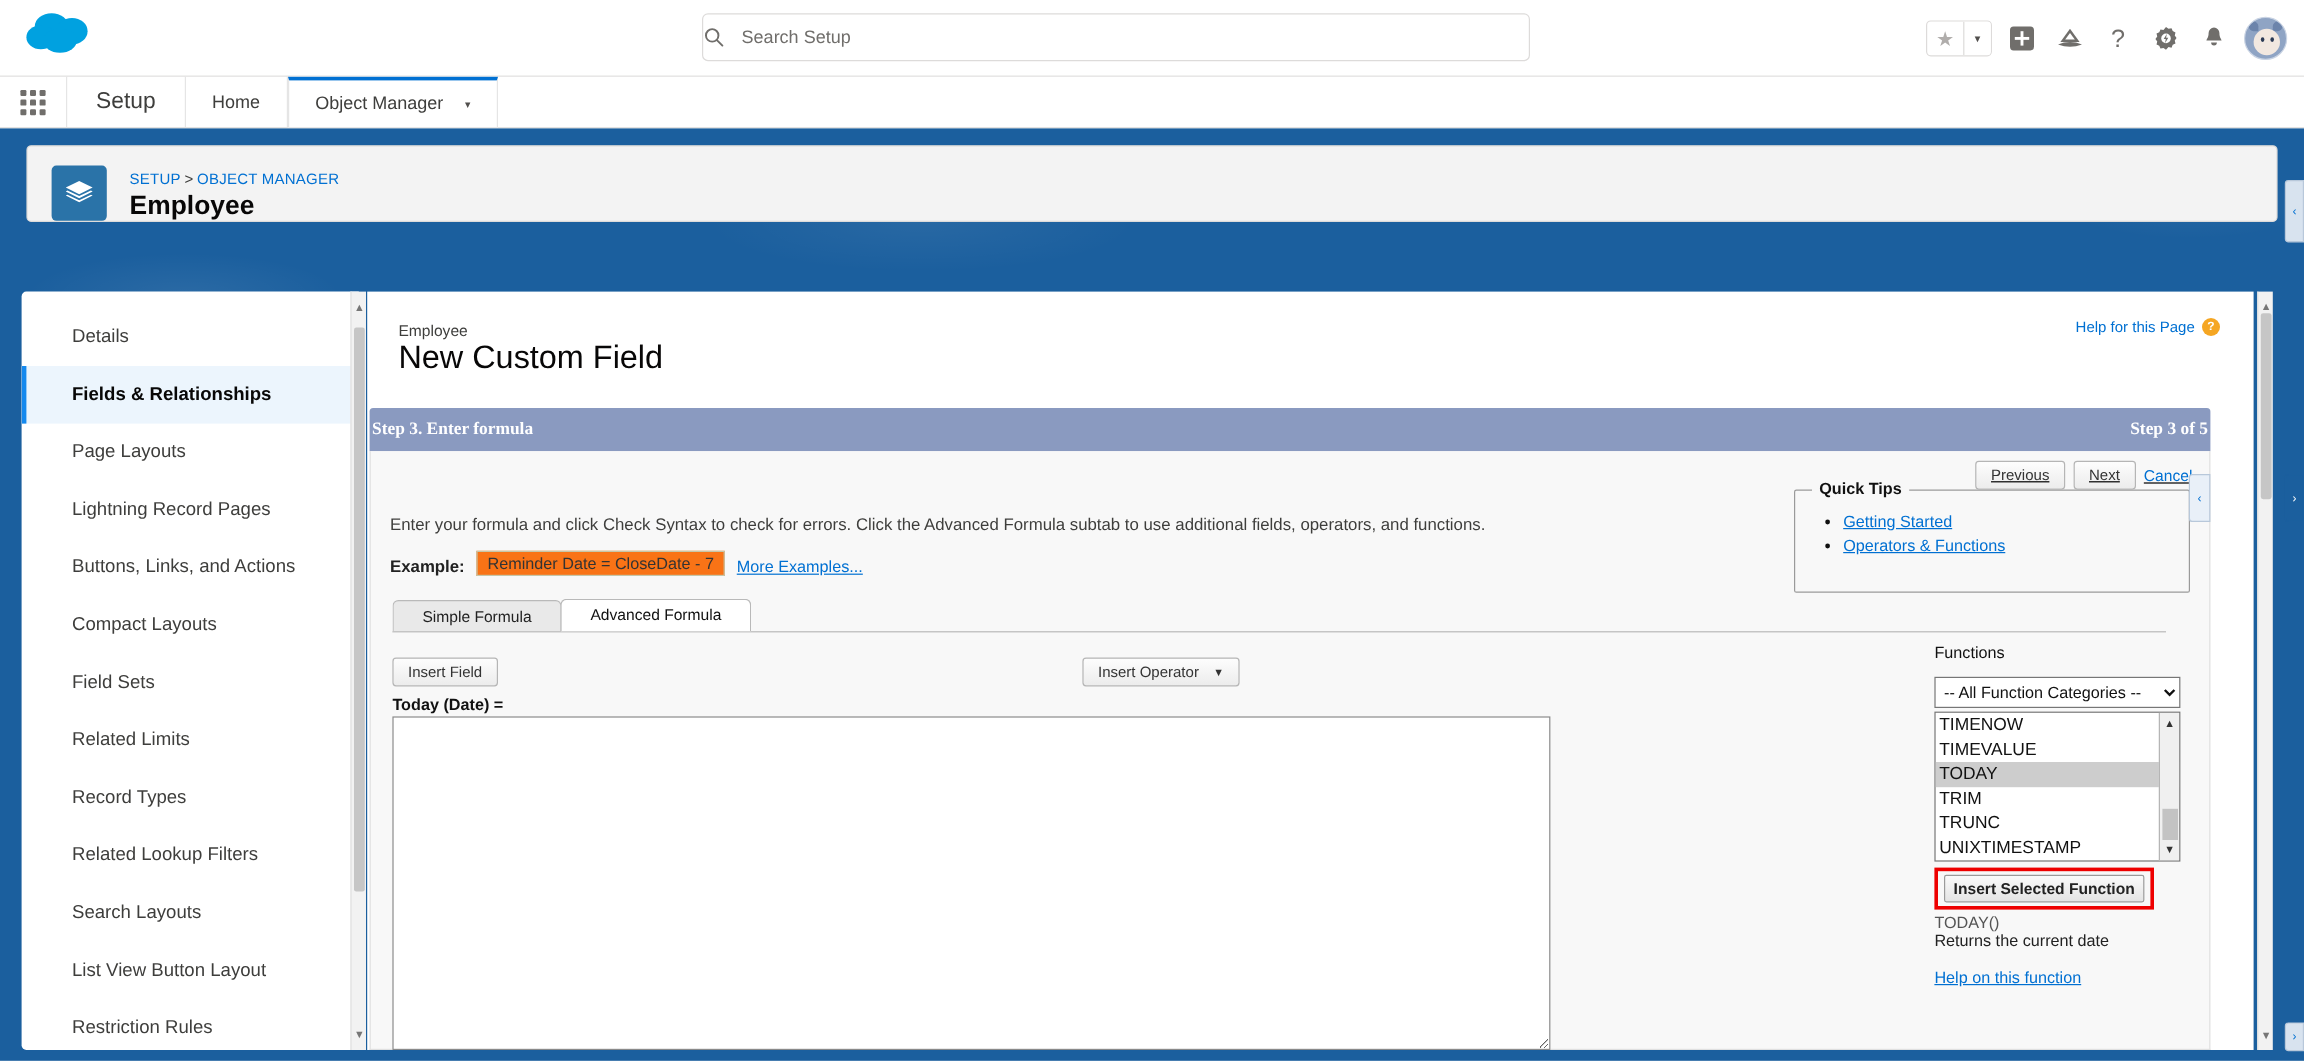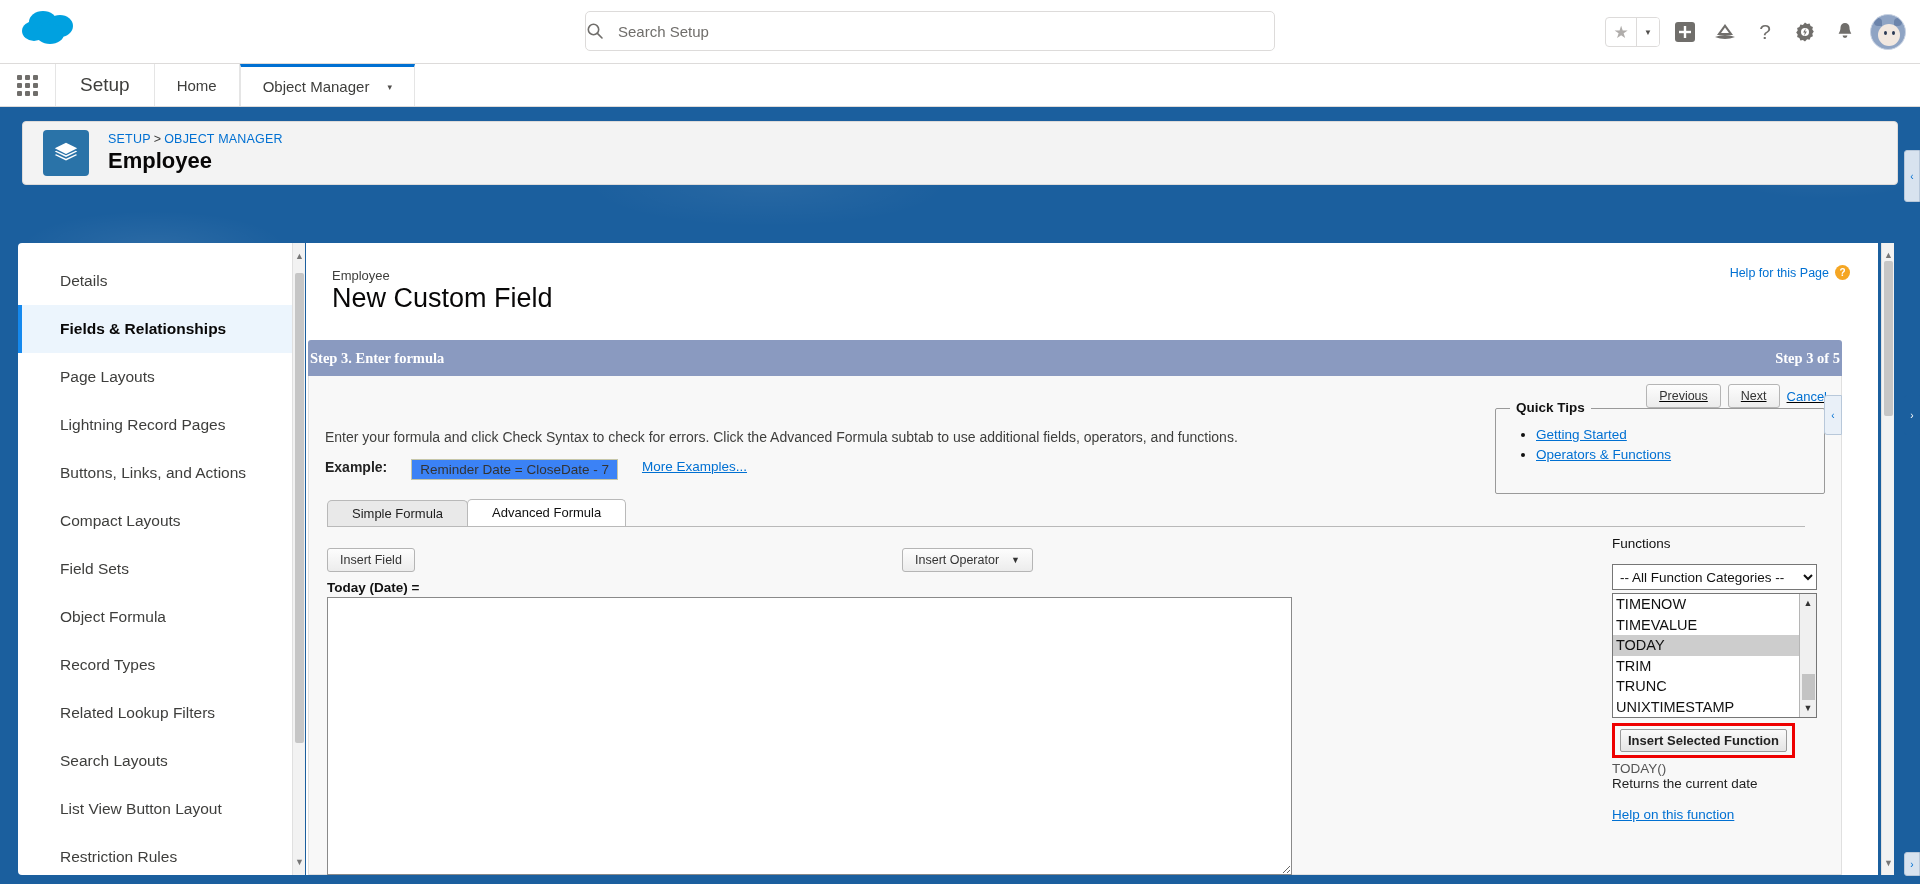--- a/index.html
+++ b/index.html
@@ -122,21 +122,21 @@
       radial-gradient(ellipse 260px 55px at 72% 22%, rgba(255,255,255,.06), transparent 60%),
       radial-gradient(ellipse 180px 50px at 95% 8%, rgba(255,255,255,.05), transparent 60%);
   }
 
   
   .record-header {
     position: absolute; top: 121px; left: 22px;
     width: 1876px; height: 64px;
     background: #f3f3f3;
     border: 1px solid #dddbda; border-radius: 4px;
-    display: flex; align-items: center; padding-left: 20px;
+    display: flex; align-items: flex-end; padding-left: 20px;
   }
   .obj-icon {
     width: 46px; height: 46px; border-radius: 4px;
     background: #2a73a8; display: flex; align-items: center; justify-content: center;
     flex: 0 0 auto;
   }
   .record-texts { margin-left: 19px; }
   .breadcrumb { font-size: 12.5px; color: #0070d2; letter-spacing: .2px; }
   .breadcrumb a { color: #0070d2; text-decoration: none; cursor: pointer; }
   .breadcrumb .sep { color: #3e3e3c; margin: 0 3px; }
@@ -221,26 +221,26 @@
     font-size: 12.5px; color: #333; padding: 4px 12px; cursor: pointer;
   }
   .link-btn { font-size: 13px; color: #0070d2; cursor: pointer; text-decoration: none; }
 
   .instr {
     position: absolute; top: 53px; left: 16px;
     font-size: 14px; color: #3e3e3c;
   }
   .example-row {
     position: absolute; top: 83px; left: 16px;
-    display: flex; align-items: flex-start; gap: 24px;
+    display: flex; align-items: flex-end; gap: 10px;
     font-size: 14px; color: #222;
   }
   .example-label { font-weight: bold; }
   .example-box {
-    background: #3b82f6; border: 1px solid #c6c6a8;
+    background: #f97316; border: 1px solid #c6c6a8;
     padding: 2px 8px; font-size: 13.5px; color: #333;
   }
   .more-examples { color: #0070d2; text-decoration: underline; cursor: pointer; font-size: 13.5px; }
 
   
   .quick-tips {
     position: absolute; top: 32px; right: 16px;
     width: 330px; height: 86px;
     border: 1px solid #9a9a9a; border-radius: 2px;
     background: #f8f8f8;
@@ -495,21 +495,21 @@
   <div class="sb-item">
       <span>Buttons, Links, and Actions</span>
     </div>
   <div class="sb-item">
       <span>Compact Layouts</span>
     </div>
   <div class="sb-item">
       <span>Field Sets</span>
     </div>
   <div class="sb-item">
-      <span>Object Formula</span>
+      <span>Related Limits</span>
     </div>
   <div class="sb-item">
       <span>Record Types</span>
     </div>
   <div class="sb-item">
       <span>Related Lookup Filters</span>
     </div>
   <div class="sb-item">
       <span>Search Layouts</span>
     </div>

